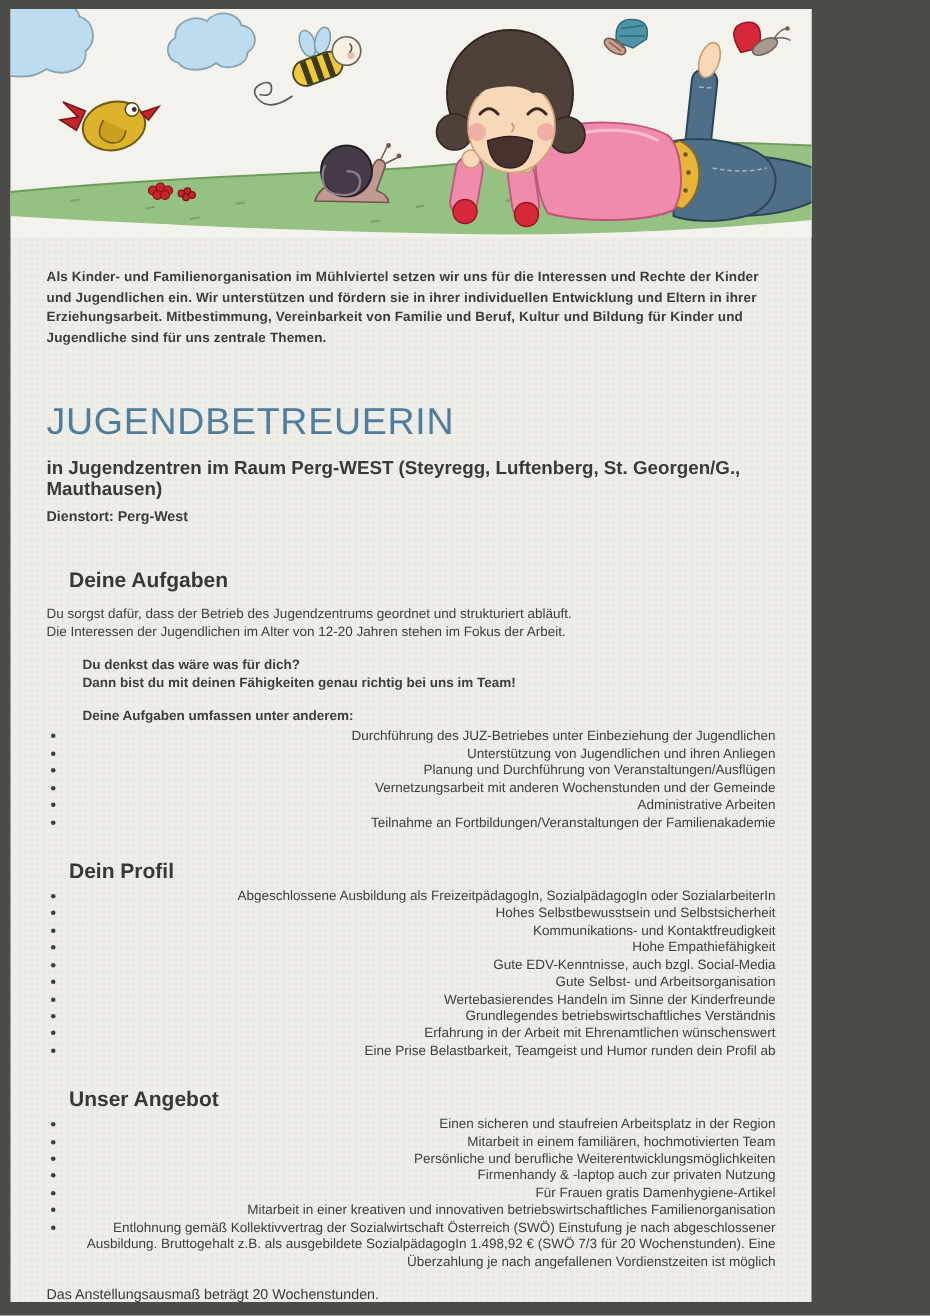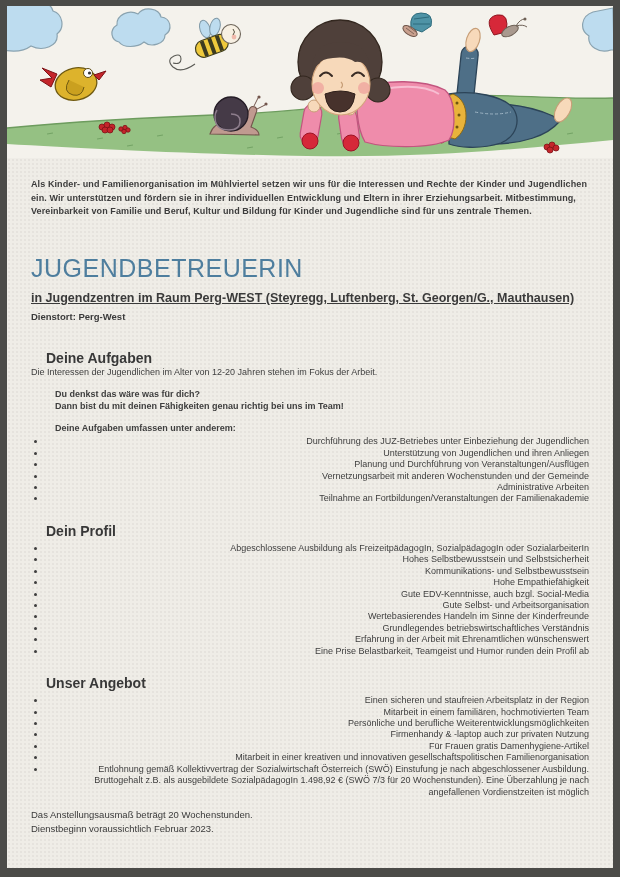--- a/index.html
+++ b/index.html
@@ -5,38 +5,38 @@
   * { box-sizing: border-box; }
   html,body { margin:0; padding:0; }
   body {
     width:620px; height:877px;
     background:#4b4b48;
     overflow:hidden;
     font-family:"Liberation Sans", sans-serif;
   }
   .frame { padding:6px 7px 9px 7px; width:620px; height:877px; }
   .page {
-    width:606px; height:862px;
+    width:534px; height:862px;
     background-color:#efede7;
     background-image:radial-gradient(rgba(110,100,90,0.07) 1px, transparent 1px);
     background-size:4px 4px;
     overflow:hidden;
     position:relative;
   }
   .illustration { display:block; }
   .content { padding:0 24px; color:#3e3e3e; }
   .intro {
     margin:20px 0 0 0; font-size:9px; font-weight:bold;
     line-height:1.5; color:#3c3c3c; letter-spacing:.1px;
   }
   .job-title {
     margin:36px 0 0 0; font-size:25px; font-weight:400;
     color:#4e7e9e; letter-spacing:.5px; line-height:1.1;
   }
-  .job-subtitle { margin:9px 0 0 0; font-size:12.5px; font-weight:bold; color:#3a3a3a;text-decoration:underline; }
+  .job-subtitle { margin:9px 0 0 0; font-size:12.5px; font-weight:bold; color:#3a3a3a; }
   .job-location { margin:6px 0 0 0; font-size:9.5px; font-weight:bold; color:#3a3a3a; }
   .sec-h { margin:28px 0 0 15px; font-size:14px; font-weight:bold; color:#383838; }
   .sec-h.tight { margin-top:18px; }
   .line { font-size:9px; line-height:1.4; }
   .para { margin-top:9px; }
   .emph { font-weight:bold;padding-left:24px; }
   .emph-block { margin-top:9px; }
   .list-intro { margin-top:9px; }
   ul { margin:2px 0 0 0; padding-left:15px;text-align:right; }
   ul.gap { margin-top:4px; }
@@ -163,20 +163,21 @@
 
     <div class="content">
       <p class="intro">Als Kinder- und Familienorganisation im Mühlviertel setzen wir uns für die Interessen und Rechte der Kinder und Jugendlichen ein. Wir unterstützen und fördern sie in ihrer individuellen Entwicklung und Eltern in ihrer Erziehungsarbeit. Mitbestimmung, Vereinbarkeit von Familie und Beruf, Kultur und Bildung für Kinder und Jugendliche sind für uns zentrale Themen.</p>
 
       <h1 class="job-title">JUGENDBETREUERIN</h1>
       <h2 class="job-subtitle">in Jugendzentren im Raum Perg-WEST (Steyregg, Luftenberg, St. Georgen/G., Mauthausen)</h2>
       <div class="job-location">Dienstort: Perg-West</div>
 
       <section>
         <h3 class="sec-h">Deine Aufgaben</h3>
+        <div class="line para">Du sorgst dafür, dass der Betrieb des Jugendzentrums geordnet und strukturiert abläuft.</div>
         <div class="line">Die Interessen der Jugendlichen im Alter von 12-20 Jahren stehen im Fokus der Arbeit.</div>
         <div class="emph-block">
           <div class="line emph">Du denkst das wäre was für dich?</div>
           <div class="line emph">Dann bist du mit deinen Fähigkeiten genau richtig bei uns im Team!</div>
         </div>
         <div class="line emph list-intro">Deine Aufgaben umfassen unter anderem:</div>
         <ul>
           <li>Durchführung des JUZ-Betriebes unter Einbeziehung der Jugendlichen</li>
           <li>Unterstützung von Jugendlichen und ihren Anliegen</li>
           <li>Planung und Durchführung von Veranstaltungen/Ausflügen</li>
@@ -184,40 +185,40 @@
           <li>Administrative Arbeiten</li>
           <li>Teilnahme an Fortbildungen/Veranstaltungen der Familienakademie</li>
         </ul>
       </section>
 
       <section>
         <h3 class="sec-h tight">Dein Profil</h3>
         <ul class="gap">
           <li>Abgeschlossene Ausbildung als FreizeitpädagogIn, SozialpädagogIn oder SozialarbeiterIn</li>
           <li>Hohes Selbstbewusstsein und Selbstsicherheit</li>
-          <li>Kommunikations- und Selbstbewusstsein</li>
+          <li>Kommunikations- und Kontaktfreudigkeit</li>
           <li>Hohe Empathiefähigkeit</li>
           <li>Gute EDV-Kenntnisse, auch bzgl. Social-Media</li>
           <li>Gute Selbst- und Arbeitsorganisation</li>
           <li>Wertebasierendes Handeln im Sinne der Kinderfreunde</li>
           <li>Grundlegendes betriebswirtschaftliches Verständnis</li>
           <li>Erfahrung in der Arbeit mit Ehrenamtlichen wünschenswert</li>
           <li>Eine Prise Belastbarkeit, Teamgeist und Humor runden dein Profil ab</li>
         </ul>
       </section>
 
       <section>
         <h3 class="sec-h tight">Unser Angebot</h3>
         <ul class="gap">
           <li>Einen sicheren und staufreien Arbeitsplatz in der Region</li>
           <li>Mitarbeit in einem familiären, hochmotivierten Team</li>
           <li>Persönliche und berufliche Weiterentwicklungsmöglichkeiten</li>
           <li>Firmenhandy &amp; -laptop auch zur privaten Nutzung</li>
           <li>Für Frauen gratis Damenhygiene-Artikel</li>
-          <li>Mitarbeit in einer kreativen und innovativen gesellschaftspolitischen Familienorganisation</li>
+          <li>Mitarbeit in einer kreativen und innovativen betriebswirtschaftliches Familienorganisation</li>
           <li>Entlohnung gemäß Kollektivvertrag der Sozialwirtschaft Österreich (SWÖ) Einstufung je nach abgeschlossener Ausbildung. Bruttogehalt z.B. als ausgebildete SozialpädagogIn 1.498,92 € (SWÖ 7/3 für 20 Wochenstunden). Eine Überzahlung je nach angefallenen Vordienstzeiten ist möglich</li>
         </ul>
       </section>
 
       <div class="footer">
         <div>Das Anstellungsausmaß beträgt 20 Wochenstunden.</div>
         <div>Dienstbeginn voraussichtlich Februar 2023.</div>
       </div>
     </div>
 

